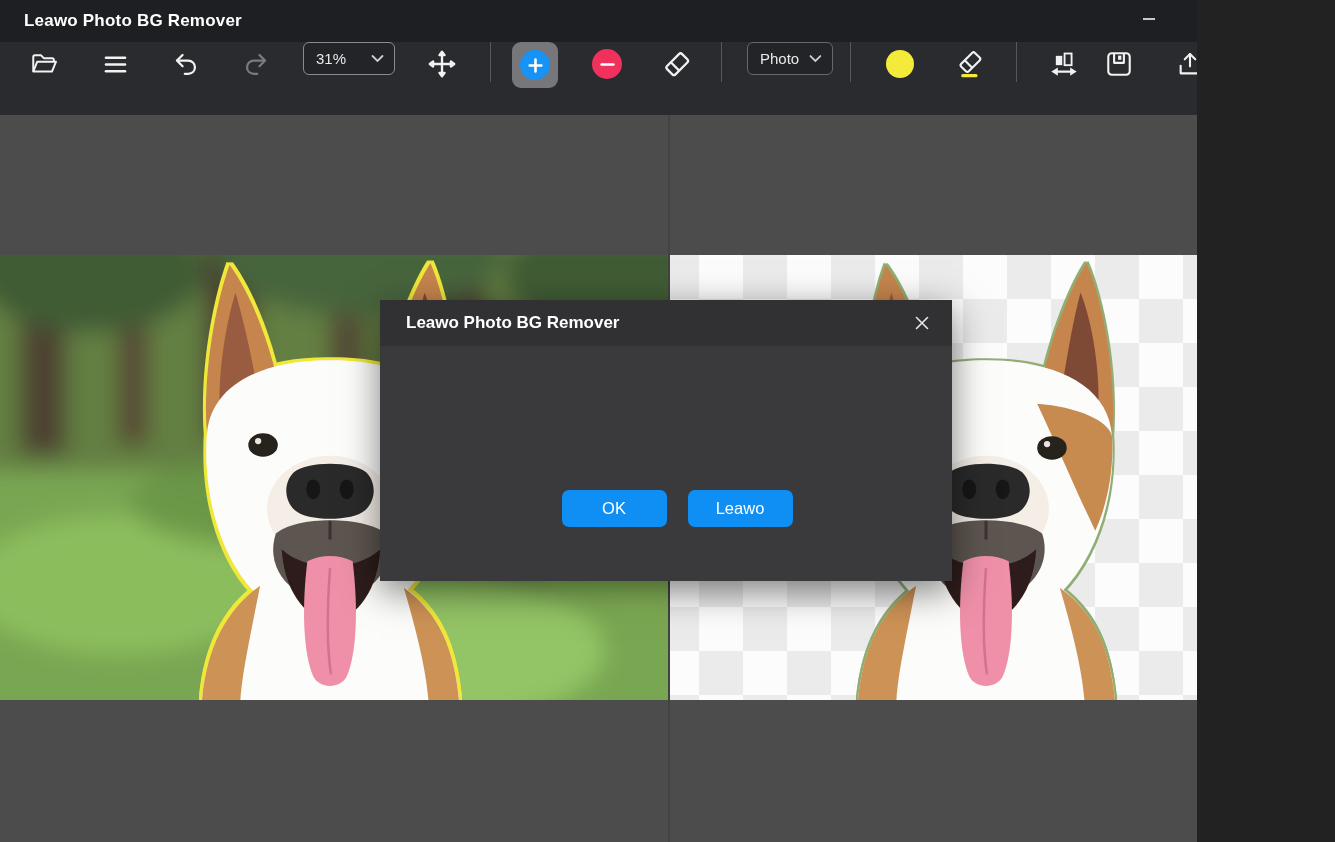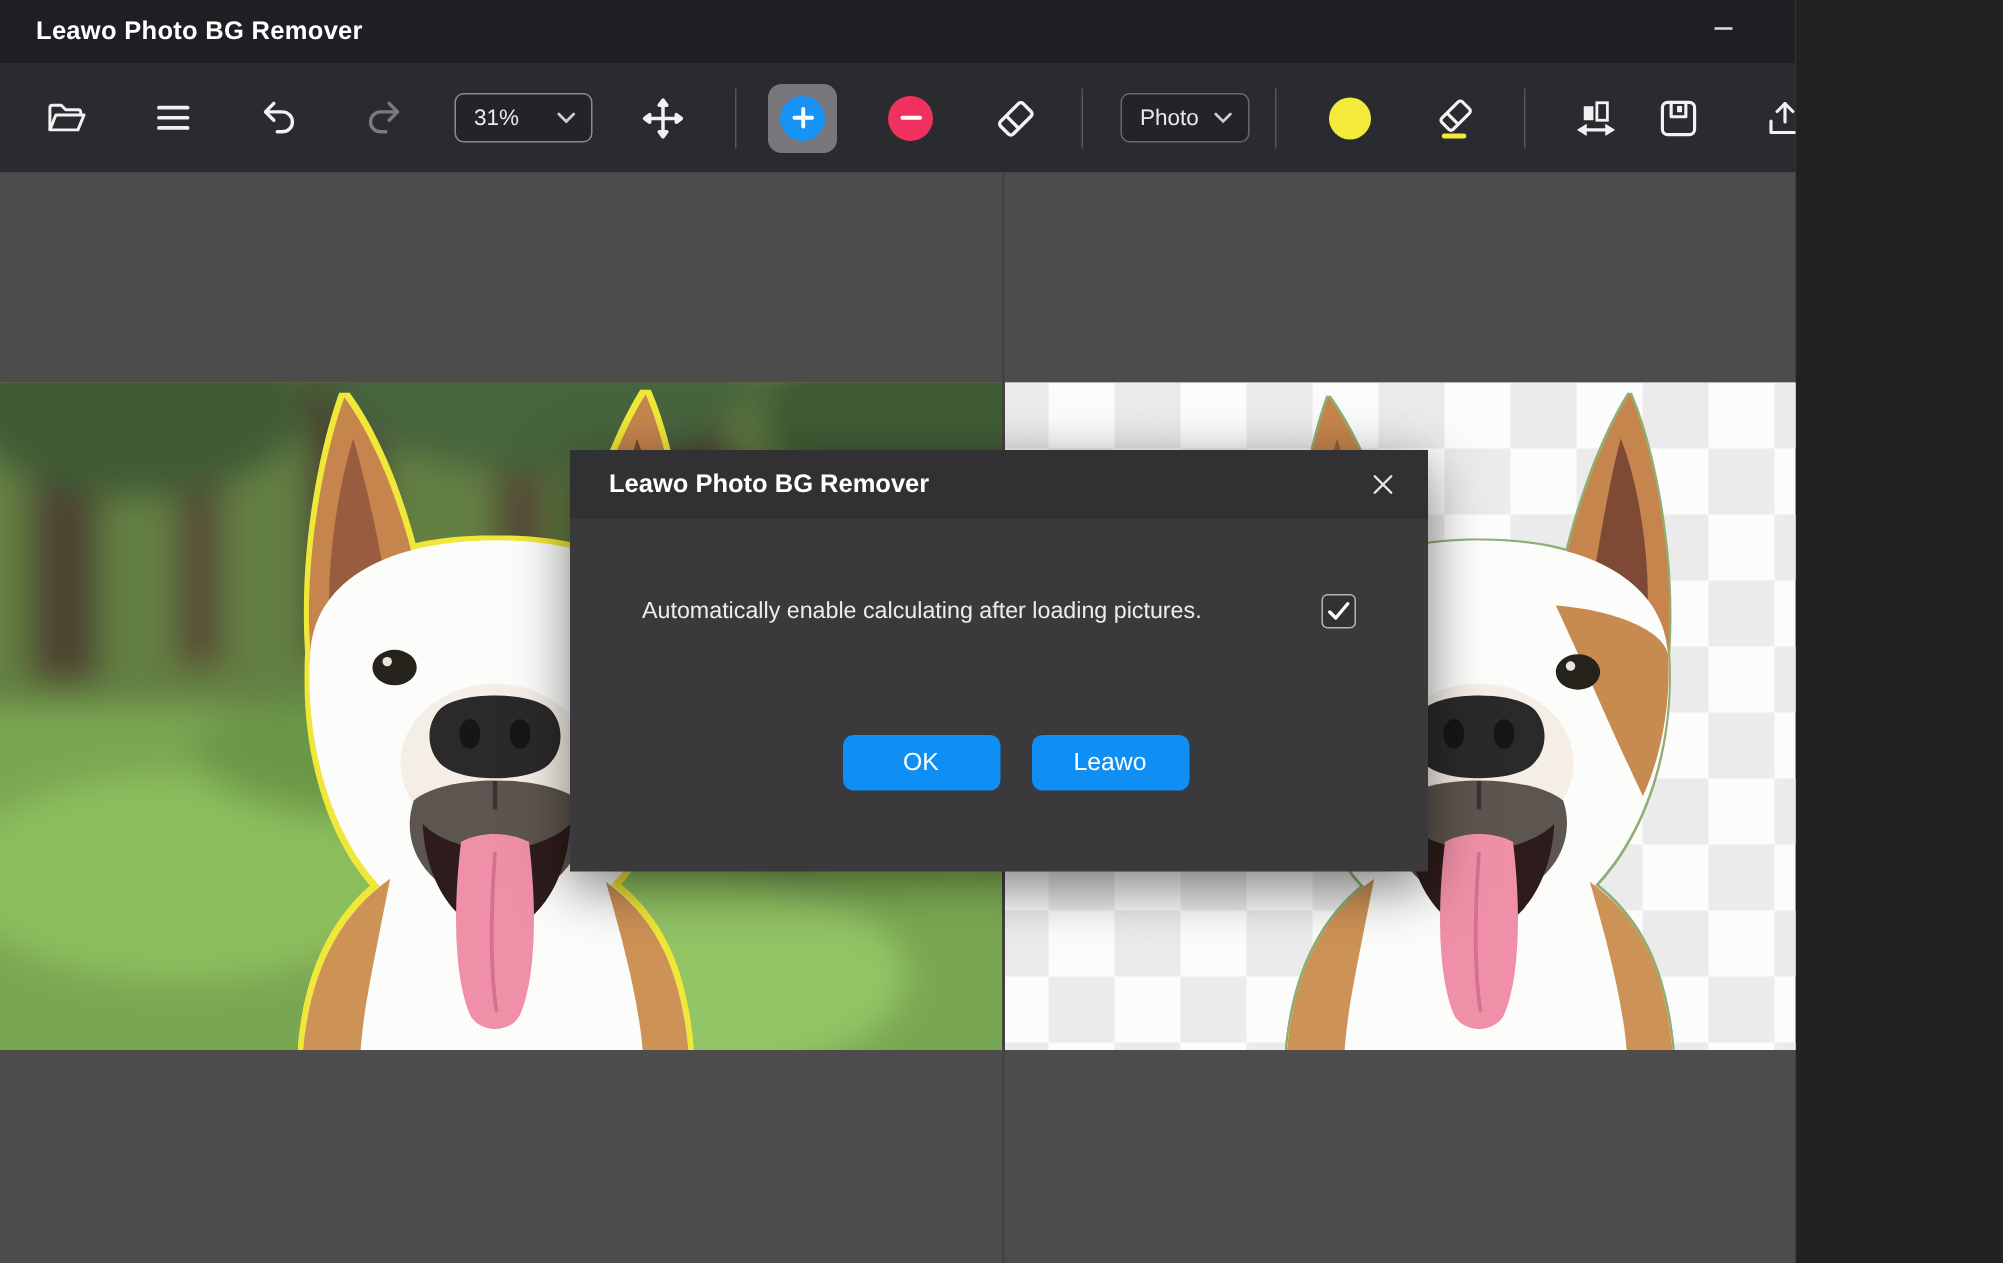--- a/index.html
+++ b/index.html
@@ -15,21 +15,21 @@
   .pro-badge { display:flex; align-items:center; gap:7px; background:linear-gradient(#f9ac10,#f59803);
                border-radius:14px; height:26px; padding:0 14px 0 5px; cursor:pointer; }
   .pro-rocket { width:18px; height:18px; background:#fff; border-radius:50%; display:flex; align-items:center; justify-content:center; }
   .pro-label { color:#fff; font-weight:bold; font-size:14.5px; }
   .tb-btn { width:30px; height:30px; display:flex; align-items:center; justify-content:center; cursor:pointer; }
   .help-circle { width:21px; height:21px; border:1.8px solid #e8e8e8; border-radius:50%;
                  color:#e8e8e8; font-size:12.5px; font-weight:bold; display:flex; align-items:center; justify-content:center; }
 
   
   .toolbar { position:absolute; left:0; top:42px; width:100%; height:73px; background:#2a2b2f;
-             display:flex; align-items:center; padding:0 22px;gap:11px; }
+             display:flex; padding:0 22px;gap:11px; }
   .tool-btn { width:44px; height:44px; border-radius:8px; display:flex; align-items:center; justify-content:center; cursor:pointer; flex:none; }
   .tool-btn svg { display:block; }
   .sep { width:1px; height:40px; background:#56575b; flex:none; }
   .dropdown { height:33px; border:1px solid #8b8b8f; border-radius:6px; background:#232428;
               display:flex; align-items:center; padding:0 10px 0 12px; gap:10px; color:#e9e9e9;
               font-size:15px; cursor:pointer; flex:none; }
   .dropdown.dim { border-color:#67686c; }
   .sel-plus { width:46px; height:46px; background:#76767b; border-radius:9px; }
   .circle-tool { width:30px; height:30px; border-radius:50%; display:flex; align-items:center; justify-content:center; }
   .dot-yellow { width:28px; height:28px; border-radius:50%; background:#f3ea39; }
@@ -337,28 +337,20 @@
 
     <div class="dialog">
       <div class="dialog-titlebar">
         <span class="dialog-title">Leawo Photo BG Remover</span>
         <span class="dialog-close">
           <svg width="16" height="16" viewBox="0 0 16 16">
             <path d="M2.5 2.5 L13.5 13.5 M13.5 2.5 L2.5 13.5" stroke="#e8e8e8" stroke-width="1.6" stroke-linecap="round"></path>
             </svg>
         </span>
       </div>
-      <div class="dialog-row">
-        <span class="dialog-msg">Automatically enable calculating after loading pictures.</span>
-        <span class="checkbox checked">
-          <svg width="15" height="13" viewBox="0 0 15 13">
-            <path d="M1.5 7 L5.5 11 L13.5 1.5" fill="none" stroke="#fff" stroke-width="2.2" stroke-linecap="round" stroke-linejoin="round"></path>
-            </svg>
-        </span>
-      </div>
       <div class="dialog-buttons">
         <button class="btn-blue">OK</button>
         <button class="btn-blue">Leawo</button>
       </div>
     </div>
   </div>
 
 </div>
 
 </body></html>

